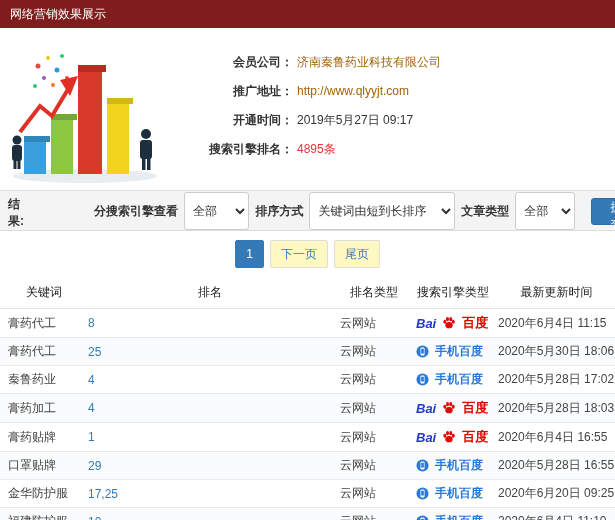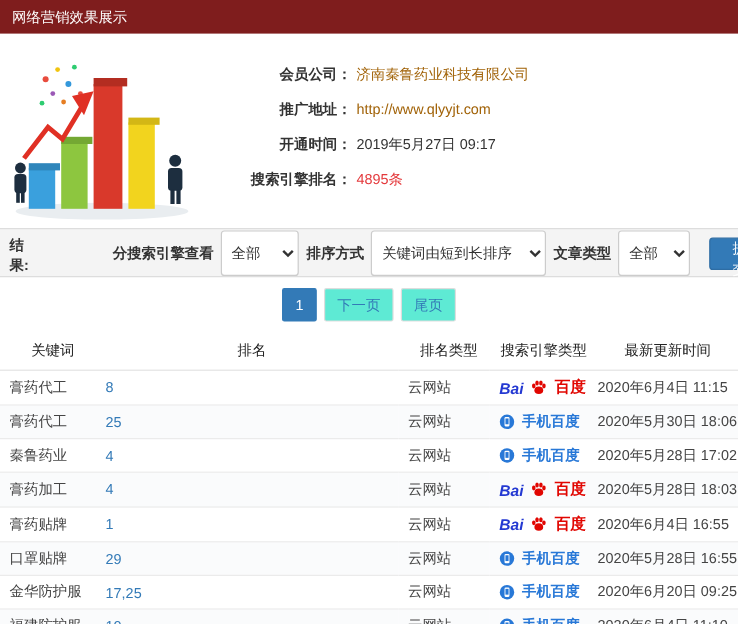--- a/index.html
+++ b/index.html
@@ -23,21 +23,21 @@
   .filter-label{font-weight:bold;white-space:nowrap;}
   select{height:38px;font-size:12px;border:1px solid #ccc;border-radius:3px;background:#fff;color:#333;
     font-family:inherit;padding:0 4px;}
   .btn-submit{height:27px;padding:0 13px;background:#337ab7;border:1px solid #2e6da4;border-radius:3px;
     color:#fff;font-size:12px;cursor:pointer;margin-left:10px;font-family:inherit;}
   
   .pager{height:46px;display:flex;align-items:center;justify-content:center;gap:6px;}
   .page-current{min-width:27px;height:26px;line-height:26px;text-align:center;background:#337ab7;
     color:#fff;border:1px solid #337ab7;border-radius:2px;cursor:pointer;}
   .page-btn{height:26px;line-height:26px;padding:0 10px;border:1px solid #ddd;border-radius:2px;
-    color:#337ab7;background:#5eead4;cursor:pointer;}
+    color:#337ab7;background:#fef9c3;cursor:pointer;}
   
   table{width:615px;border-collapse:collapse;table-layout:fixed;font-size:12px;}
   col.c1{width:80px}col.c2{width:252px}col.c3{width:76px}col.c4{width:82px}col.c5{width:125px}
   th{font-weight:normal;text-align:center;padding:7px 0 7px 8px;color:#222;border-bottom:1px solid #e3e3e3;margin-left:47px;}
   td{padding:5px 0 5px 8px;border-bottom:1px solid #ebebeb;color:#444;height:16px;}
   tbody tr:nth-child(even){background:#fafbfc;}
   td.rank a{color:#337ab7;}
   
   .logo{display:inline-flex;align-items:center;gap:6px;vertical-align:middle;}
   .bai-latin{color:#2439d2;font-weight:bold;font-style:italic;font-size:13px;}

